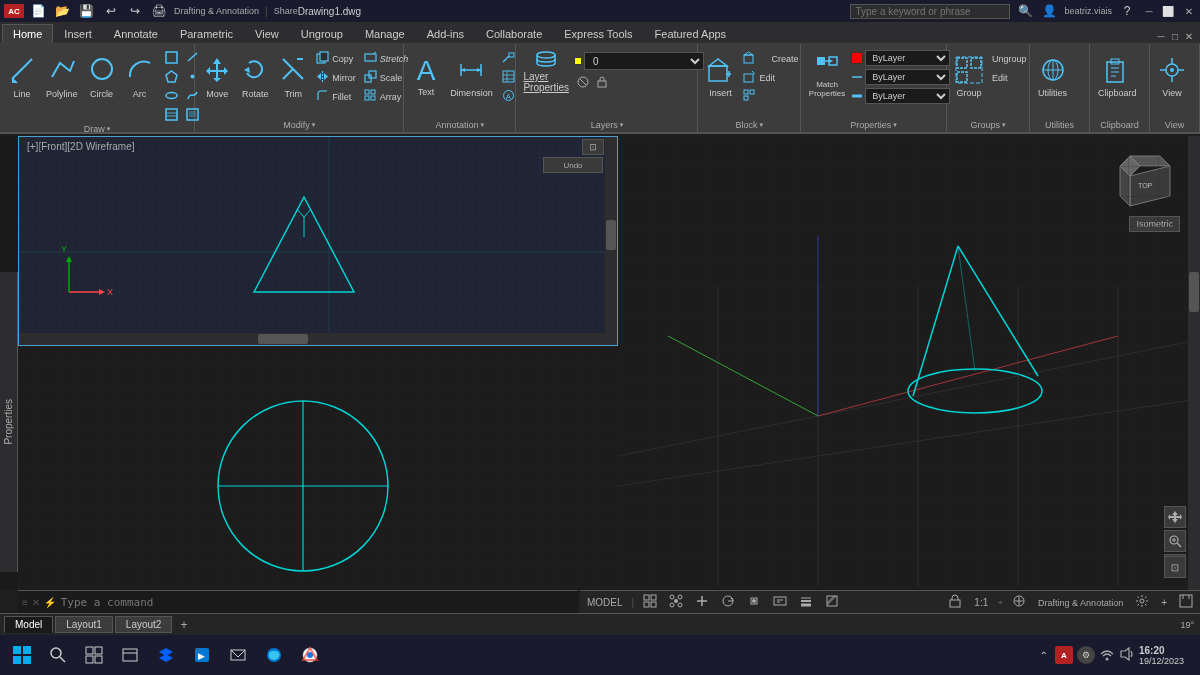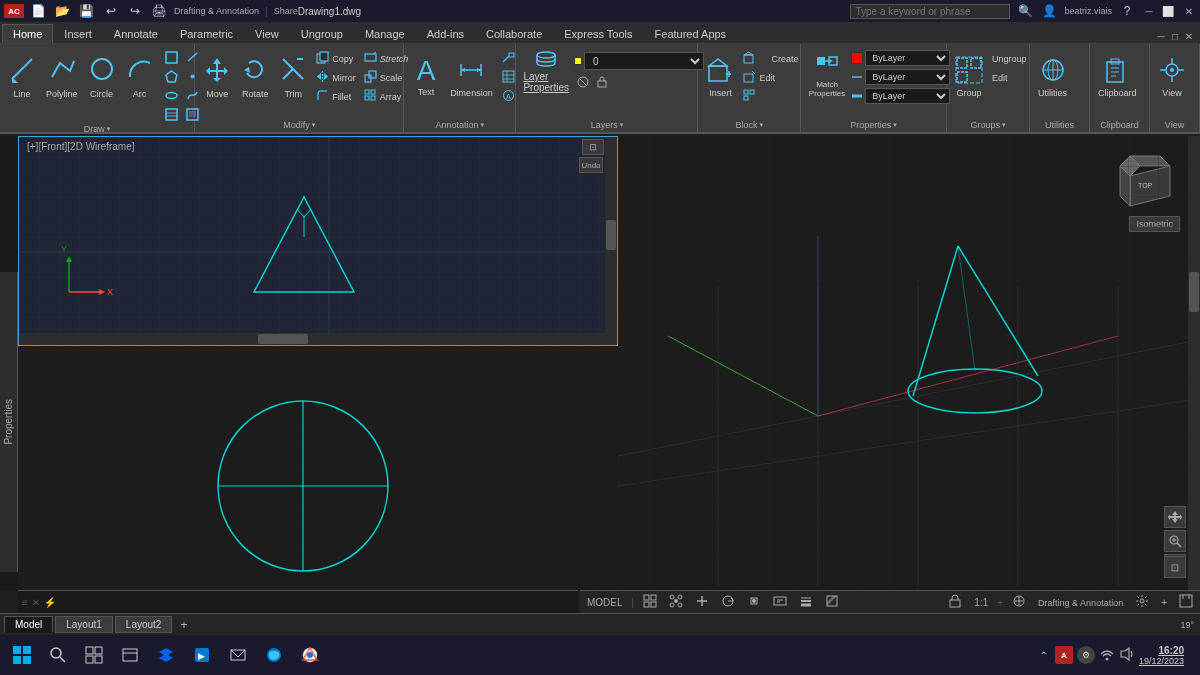--- a/index.html
+++ b/index.html
@@ -936,21 +936,21 @@
     <div id="viewport">
 
       <div id="viewport-top">
         <div class="viewport-label">[+][Front][2D Wireframe]</div>
 
         <div style="position:absolute;right:13px;top:2px;display:flex;flex-direction:column;gap:2px;z-index:10;">
           <div style="width:22px;height:16px;background:#3a3a3a;border:1px solid #555;display:flex;align-items:center;justify-content:center;font-size:9px;color:#aaa;cursor:pointer;">⊡</div>
         </div>
 
         <div style="position:absolute;right:14px;top:20px;display:flex;flex-direction:column;gap:1px;z-index:10;">
-          <div style="width:24px;height:16px;background:#3a3a3a;border:1px solid #555;font-size:8px;color:#aaa;display:flex;align-items:center;justify-content:center;cursor:pointer;">Undo</div>
+          <div style="width:60px;height:16px;background:#3a3a3a;border:1px solid #555;font-size:8px;color:#aaa;display:flex;align-items:center;justify-content:center;cursor:pointer;">Undo</div>
         </div>
 
         <svg id="drawing-svg-top">
 
           <defs>
             <pattern id="grid" width="20" height="20" patternUnits="userSpaceOnUse">
               <path d="M 20 0 L 0 0 0 20" fill="none" stroke="#2a3040" stroke-width="0.5"></path>
             </pattern>
           </defs>
           <rect width="100%" height="100%" fill="url(#grid)"></rect>
@@ -1081,20 +1081,21 @@
         <div class="mini-ctrl">⊡</div>
       </div>
 
     </div>
   </div>
 
   <div id="command-line">
     <span style="color:#555;font-size:10px;">≡</span>
     <span style="color:#555;font-size:10px;">✕</span>
     <span style="color:#555;font-size:10px;">⚡</span>
+    <input type="text" style="background: transparent; border: none; outline: none; color: rgb(204, 204, 204); font-size: 11px; font-family: Consolas, monospace; flex: 1 1 0%;" placeholder="Type a command">
   </div>
 
   <div id="bottom-status">
     <span class="status-item">MODEL</span>
     <span style="color:#555;">|</span>
     <div class="status-item">
       <svg width="14" height="14" viewBox="0 0 14 14">
           <rect x="1" y="1" width="5" height="5" fill="none" stroke="#aaa" stroke-width="1"></rect>
           <rect x="8" y="1" width="5" height="5" fill="none" stroke="#aaa" stroke-width="1"></rect>
           <rect x="1" y="8" width="5" height="5" fill="none" stroke="#aaa" stroke-width="1"></rect>
@@ -1274,19 +1275,19 @@
           <path d="M 4 10 Q 8 6 12 10" fill="none" stroke="#aaa" stroke-width="1.2"></path>
           <circle cx="8" cy="13" r="1.5" fill="#aaa"></circle>
         </svg>
     </div>
     <div style="cursor:pointer;">
       <svg width="16" height="16" viewBox="0 0 16 16">
           <polygon points="2,5 6,5 10,2 10,14 6,11 2,11" fill="none" stroke="#aaa" stroke-width="1.2"></polygon>
           <path d="M 12 5 Q 14 8 12 11" fill="none" stroke="#aaa" stroke-width="1.2"></path>
         </svg>
     </div>
-    <div style="text-align:right;cursor:pointer;text-decoration:underline;">
+    <div style="text-align:left;cursor:pointer;">
       <div style="font-size:10px;font-weight:bold;">16:20</div>
       <div style="font-size:9px;">19/12/2023</div>
     </div>
     <div style="cursor:pointer;"></div>
   </div>
 </div>
 
 </body></html>

